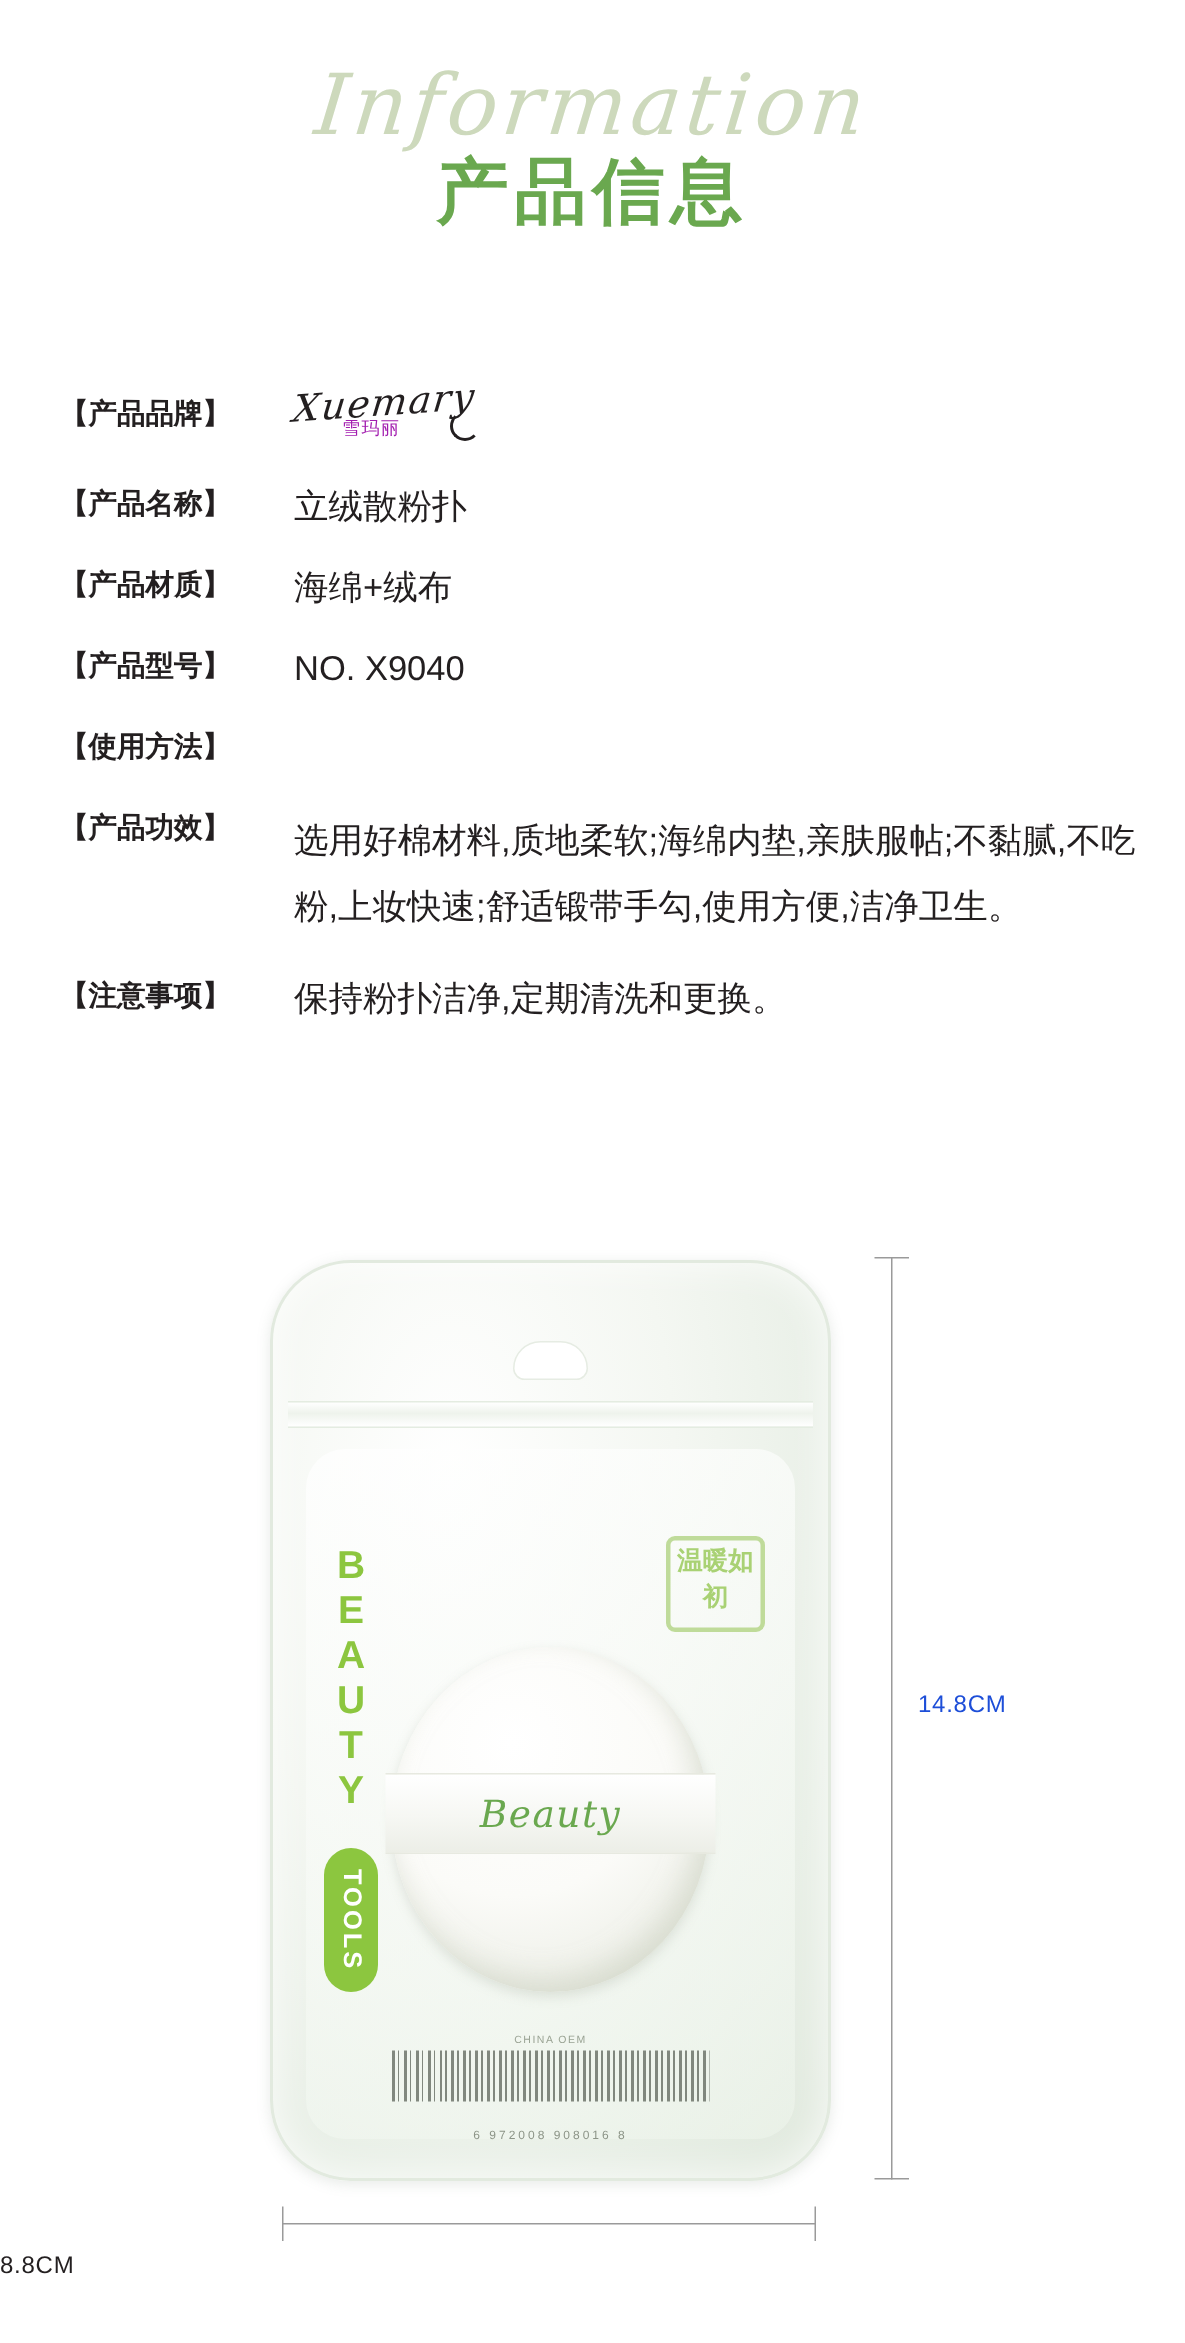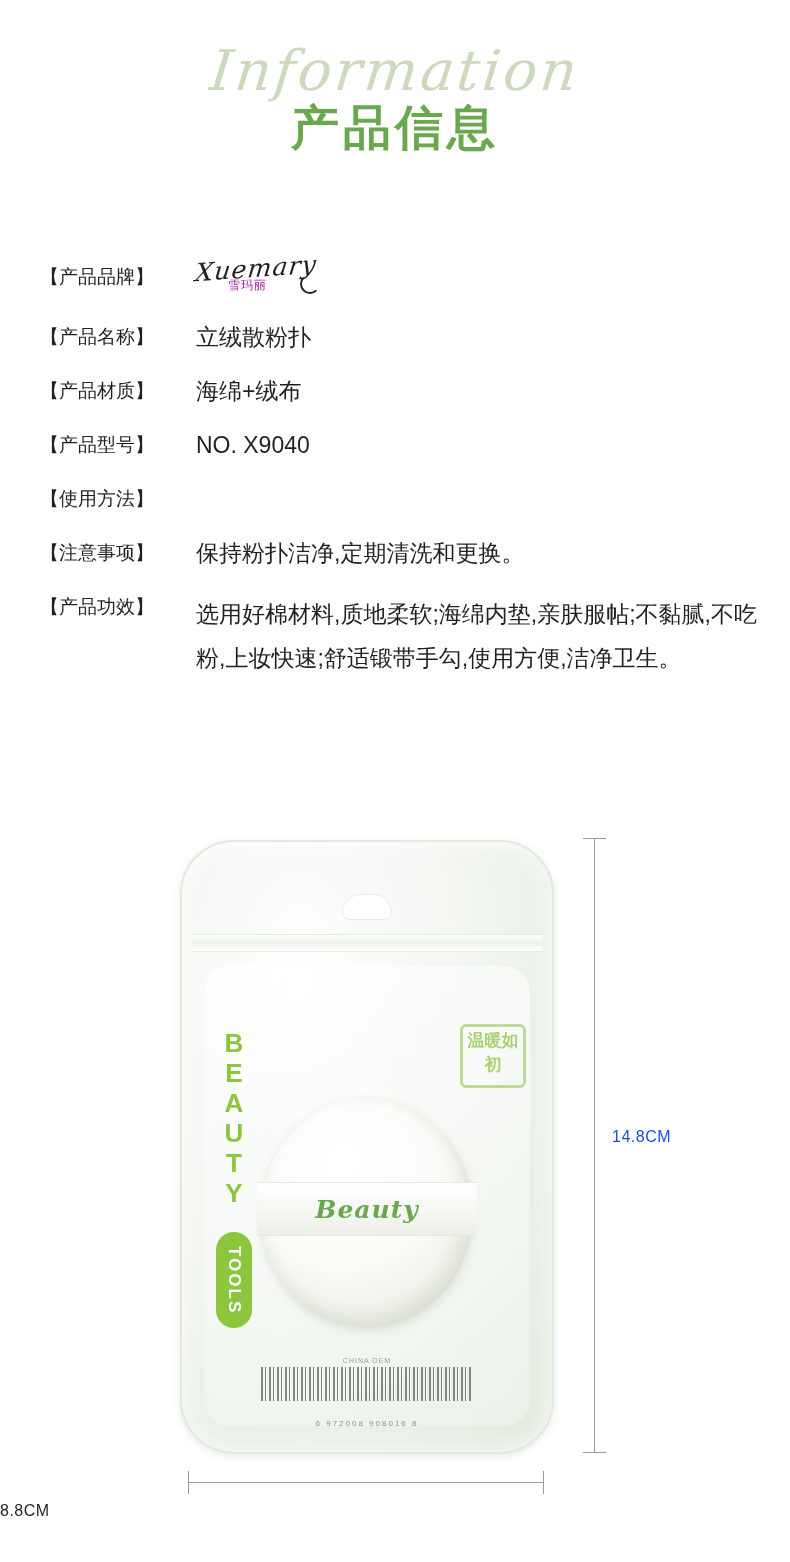--- a/index.html
+++ b/index.html
@@ -52,21 +52,21 @@
   }
   .info-row {
     display: flex;
     align-items: flex-start;
     margin-bottom: 24px;
   }
   .info-label {
     width: 150px;
     flex: 0 0 150px;
     font-size: 19px;
-    font-weight: normal;
+    font-weight: bold;
     color: #231f20;
     line-height: 30px;
     white-space: nowrap;
   }
   .info-value {
     font-size: 23px;
     color: #231f20;
     line-height: 30px;
     padding-left: 6px;
   }
@@ -197,21 +197,21 @@
     display: flex;
     align-items: center;
     justify-content: center;
   }
   .tools-pill span {
     writing-mode: vertical-rl;
   }
 
   .stamp {
     position: absolute;
-    right: 26px;
+    right: 42px;
     top: 182px;
     width: 60px;
     height: 56px;
     border: 3px solid #b6d68a;
     border-radius: 6px;
     color: #9ccb5e;
     font-size: 17px;
     font-weight: bold;
     line-height: 24px;
     text-align: center;
@@ -242,21 +242,21 @@
     background: linear-gradient(180deg, #ffffff 0%, #f6f7f3 55%, #eceee7 100%);
     border-top: 1px solid #e7e9e0;
     border-bottom: 1px solid #e7e9e0;
     display: flex;
     align-items: center;
     justify-content: center;
   }
   .puff-band-text {
     font-family: "DejaVu Serif", serif;
     font-style: italic;
-    font-weight: bold;
+    font-weight: normal;
     font-size: 25px;
     color: #6aa84f;
     letter-spacing: 1px;
   }
 
   
   .barcode-box {
     position: absolute;
     left: 50%;
     transform: translateX(-50%);
@@ -372,27 +372,27 @@
   <div class="info-row">
     <div class="info-label">【产品型号】</div>
     <div class="info-value">NO. X9040</div>
   </div>
 
   <div class="info-row">
     <div class="info-label">【使用方法】</div>
   </div>
 
   <div class="info-row">
+    <div class="info-label">【产品功效】</div>
+    <div class="info-value multi">选用好棉材料,质地柔软;海绵内垫,亲肤服帖;不黏腻,不吃粉,上妆快速;舒适锻带手勾,使用方便,洁净卫生。</div>
+  </div>
+
+  <div class="info-row">
     <div class="info-label">【注意事项】</div>
     <div class="info-value">保持粉扑洁净,定期清洗和更换。</div>
-  </div>
-
-  <div class="info-row">
-    <div class="info-label">【产品功效】</div>
-    <div class="info-value multi">选用好棉材料,质地柔软;海绵内垫,亲肤服帖;不黏腻,不吃粉,上妆快速;舒适锻带手勾,使用方便,洁净卫生。</div>
   </div>
 
 </div>
 
 <div class="photo-area">
 
   <div class="pack">
     <div class="pack-hang"></div>
     <div class="pack-zip"></div>
     <div class="pack-inner"></div>

